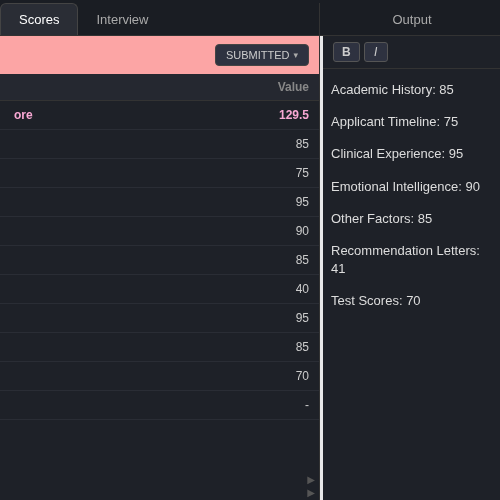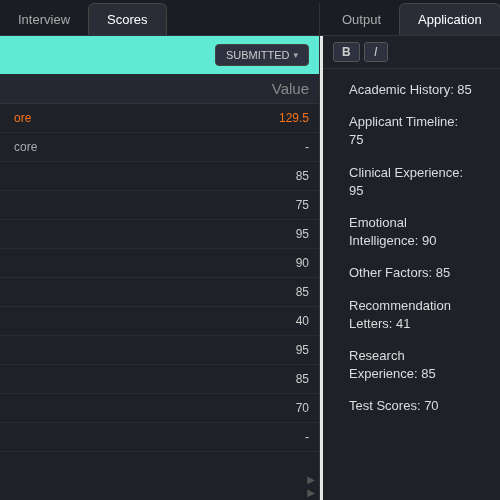--- a/index.html
+++ b/index.html
@@ -54,21 +54,21 @@
       display: flex;
       flex-direction: column;
       border-right: 1px solid #333;
       overflow: hidden;
     }
 
     .left-toolbar {
       display: flex;
       justify-content: flex-end;
       padding: 8px 10px;
-      background: #5eead4;
+      background: #fca5a5;
     }
 
     .submitted-btn {
       display: flex;
       align-items: center;
       gap: 4px;
       background: #2e3240;
       border: 1px solid #444;
       border-radius: 4px;
       padding: 4px 10px;
@@ -91,43 +91,43 @@
       font-size: 12px;
     }
     .scores-table thead tr {
       background: #252830;
       border-bottom: 1px solid #333;
     }
     .scores-table thead th {
       padding: 6px 10px;
       text-align: right;
       color: #888;
-      font-weight: 400;
-      font-size: 15px;
+      font-weight: 700;
+      font-size: 12px;
     }
     .scores-table thead th:first-child {
       text-align: left;
     }
     .scores-table tbody tr {
       border-bottom: 1px solid #2a2d35;
     }
     .scores-table tbody td {
       padding: 7px 10px;
       text-align: right;
       color: #ccc;
       font-size: 12px;
     }
     .scores-table tbody td:first-child {
       text-align: left;
       color: #aaa;
       padding-left: 14px;
     }
     .scores-table tbody td.bold-row {
-      color: #f97316;
-      font-weight: 400;
+      color: #f9a8d4;
+      font-weight: 700;
     }
 
     
     .left-scrollbars {
       display: flex;
       flex-direction: column;
       align-items: flex-end;
       padding: 2px 4px;
       gap: 2px;
     }
@@ -167,21 +167,21 @@
     .format-btn.bold {
       font-weight: 700;
     }
     .format-btn.italic {
       font-style: italic;
     }
 
     .right-content {
       flex: 1;
       overflow-y: auto;
-      padding: 12px 26px;
+      padding: 12px 8px;
     }
     .score-item {
       margin-bottom: 14px;
       font-size: 13px;
       color: #ddd;
       font-weight: 500;
       line-height: 1.4;
     }
 
     
@@ -195,27 +195,26 @@
       background: #fff;
       opacity: 0.9;
     }
   </style>
 </head>
 <body>
 
 <div class="top-tabs">
 
   <div style="display:flex; flex:0 0 320px; border-right:1px solid #333;">
+    <button class="tab active">Scores</button>
     <button class="tab">Interview</button>
-    <button class="tab active">Scores</button>
   </div>
 
   <div style="display:flex; flex:1; padding-left:4px;justify-content:center;">
     <button class="tab">Output</button>
-    <button class="tab active">Application</button>
 
   </div>
 </div>
 
 <div class="main-content">
 
   <div class="left-panel">
     <div class="left-toolbar">
       <button class="submitted-btn">
         <span>SUBMITTED</span>
@@ -229,24 +228,20 @@
             <th></th>
             <th>Value</th>
           </tr>
         </thead>
         <tbody id="scores-tbody">
         <tr>
               <td class="bold-row">ore</td>
               <td class="bold-row">129.5</td>
             </tr>
             <tr>
-              <td>core</td>
-              <td>-</td>
-            </tr>
-            <tr>
               <td></td>
               <td>85</td>
             </tr>
             <tr>
               <td></td>
               <td>75</td>
             </tr>
             <tr>
               <td></td>
               <td>95</td>
@@ -295,18 +290,17 @@
       <button class="format-btn bold">B</button>
       <button class="format-btn italic">I</button>
     </div>
     <div class="right-content" id="right-content">
     <div class="score-item">Academic History: 85</div>
         <div class="score-item">Applicant Timeline: 75</div>
         <div class="score-item">Clinical Experience: 95</div>
         <div class="score-item">Emotional Intelligence: 90</div>
         <div class="score-item">Other Factors: 85</div>
         <div class="score-item">Recommendation Letters: 41</div>
-        <div class="score-item">Research Experience: 85</div>
         <div class="score-item">Test Scores: 70</div>
       </div>
   </div>
 
 </div>
 
 </body></html>

